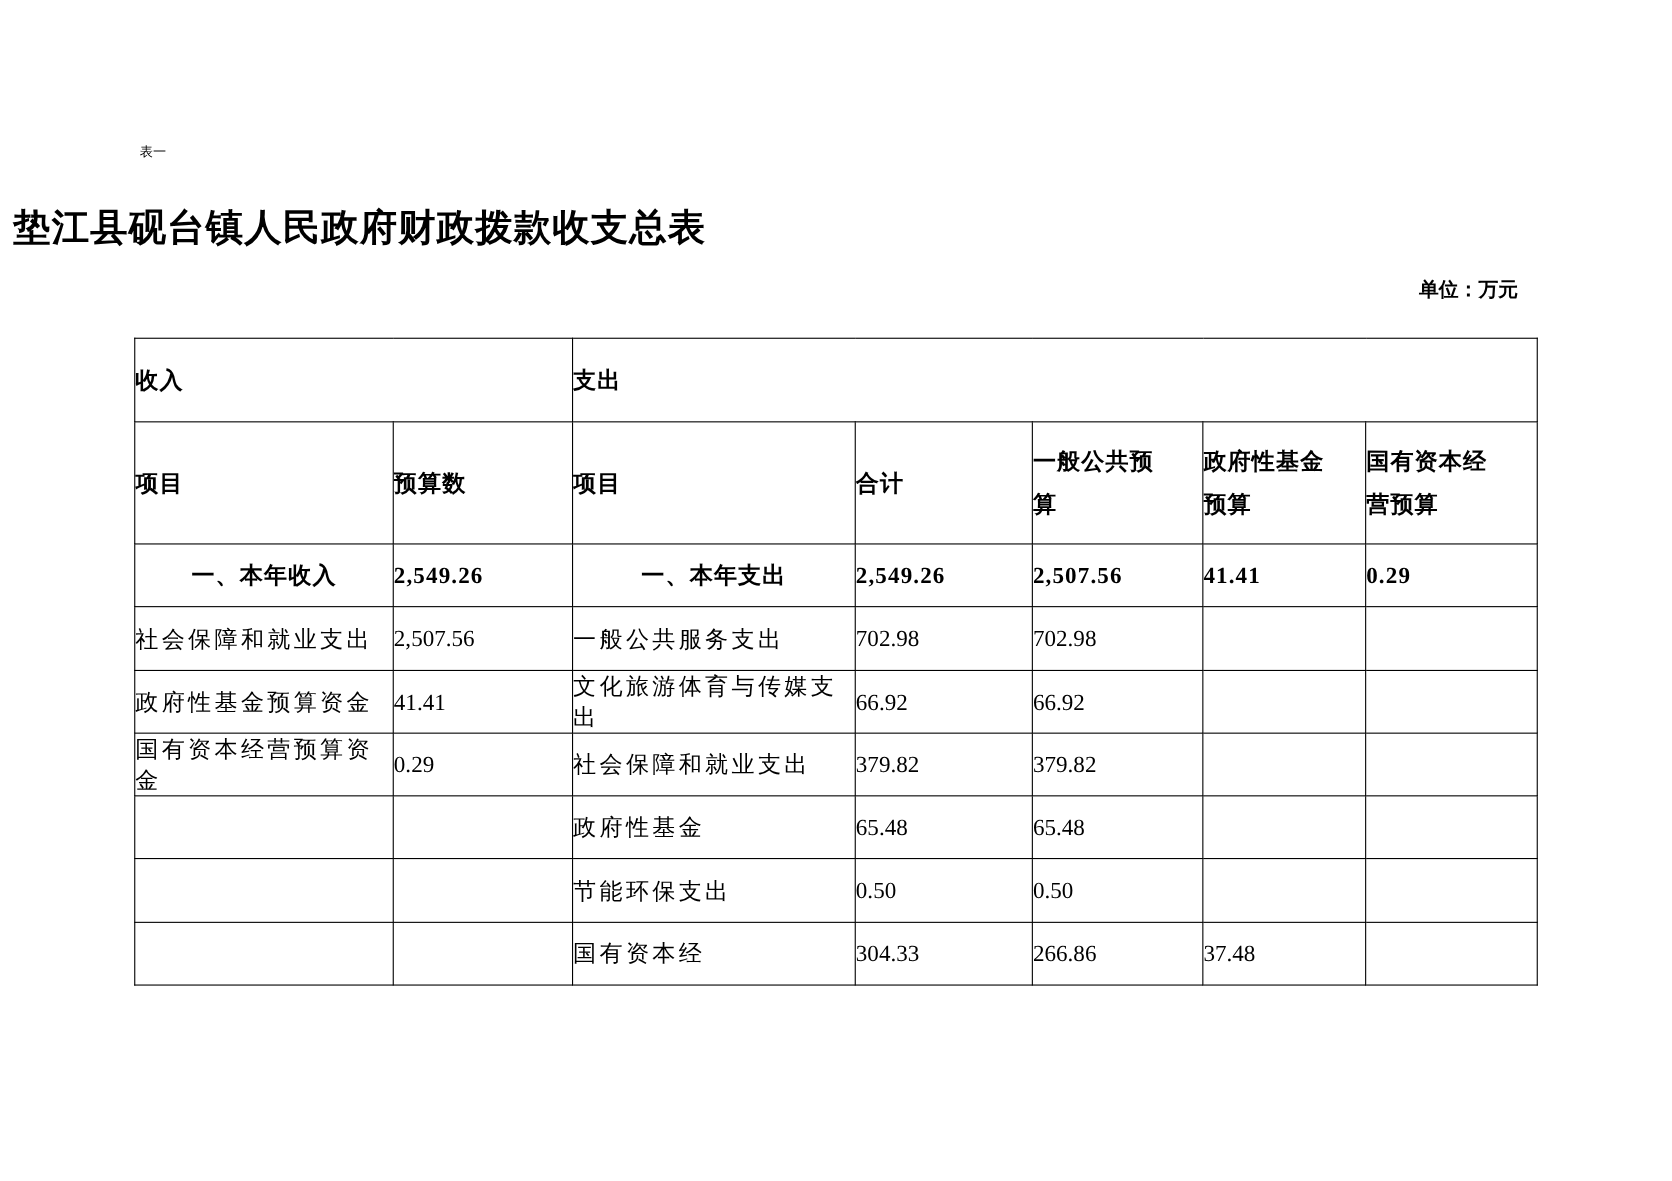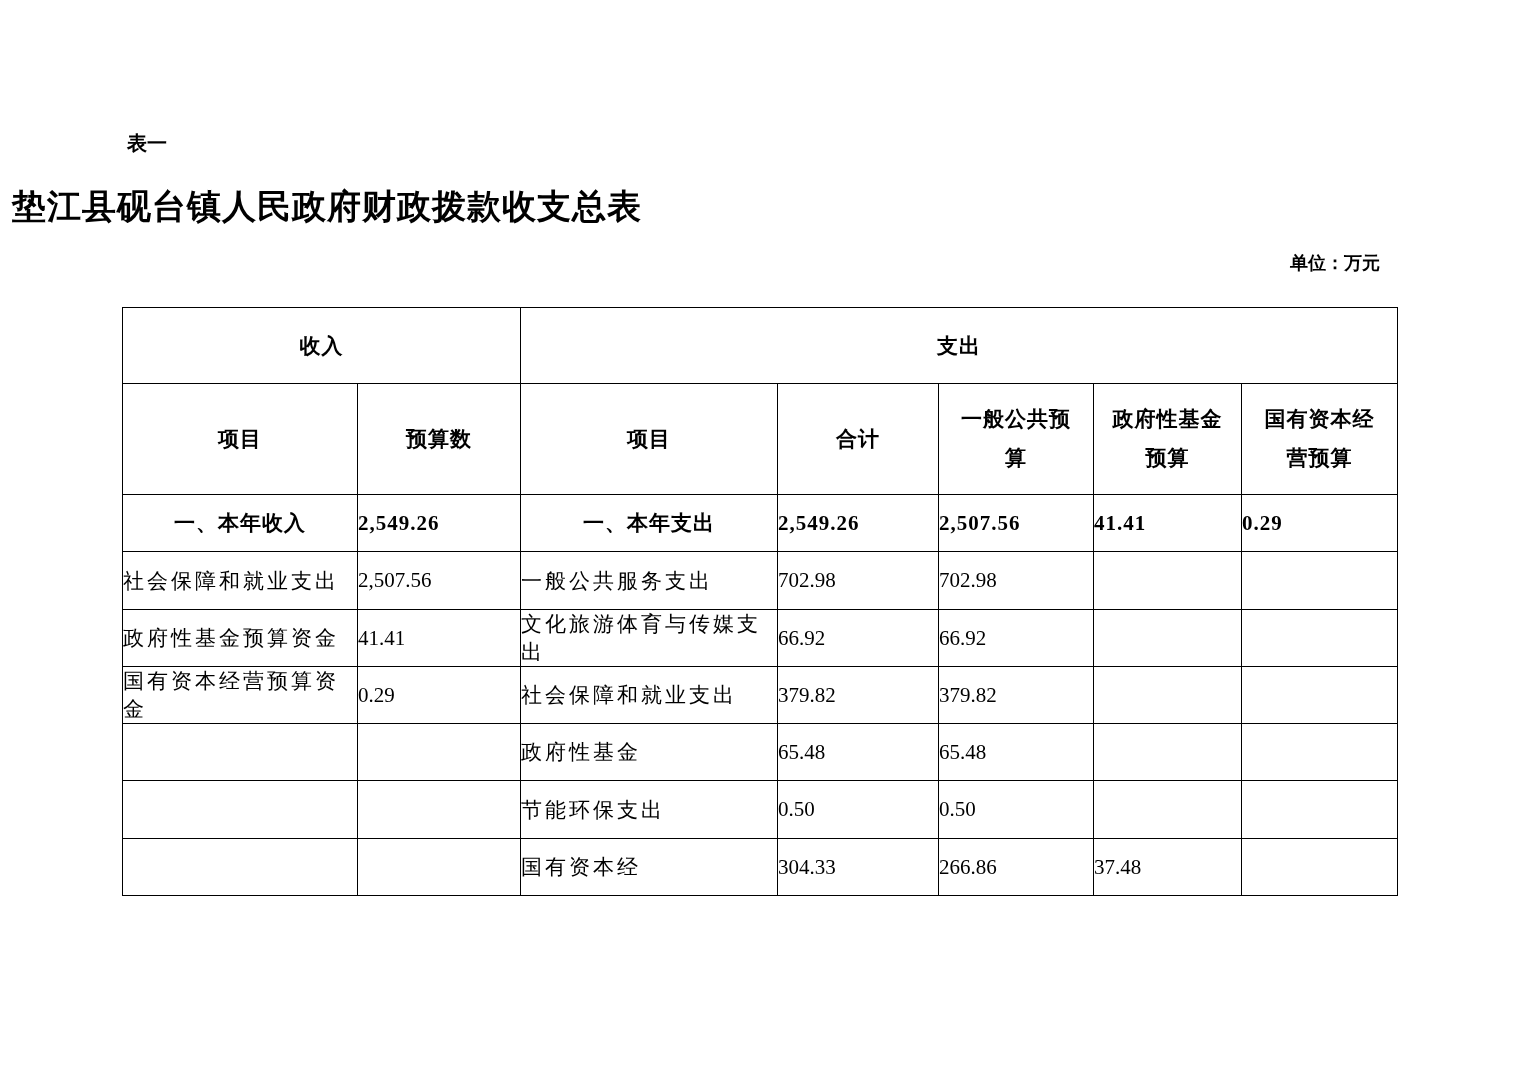--- a/index.html
+++ b/index.html
@@ -12,23 +12,22 @@
     height: 1074px;
     position: relative;
     font-family: "Liberation Serif", "DejaVu Serif", serif;
     color: #000000;
     overflow: hidden;
   }
   .tbl-label {
     position: absolute;
     left: 127px;
     top: 130px;
-    font-size: 20px;
+    font-size: 12px;
     font-family: "Liberation Serif", "DejaVu Serif", serif;
-    font-weight: bold;
   }
   .doc-title {
     position: absolute;
     left: 0;
     top: 172px;
     width: 1520px;
     margin: 12px;
     text-align: left;
     font-size: 34px;
     font-weight: bold;
@@ -56,23 +55,22 @@
     padding: 0;
     vertical-align: middle;
     font-size: 21px;
     overflow: hidden;
   }
   tr.r-h1 { height: 76px; }
   tr.r-h2 { height: 111px; }
   tr.r-data { height: 57px; }
   tr.r-data4 { height: 58px; }
   td.h {
-    font-family: Liberation Serif, serif;
-    font-weight: bold;
-    text-align: center;
+    font-family: Liberation Sans, sans-serif;
+    font-weight: bold;
     font-size: 23px;
     letter-spacing: 1px;
   }
   tr.r-h2 td.h { line-height: 39px; }
   td.wrap { white-space: pre-line; }
   td.item {
     text-align: left;
     padding-left: 9px;
     letter-spacing: 3px;
   }

